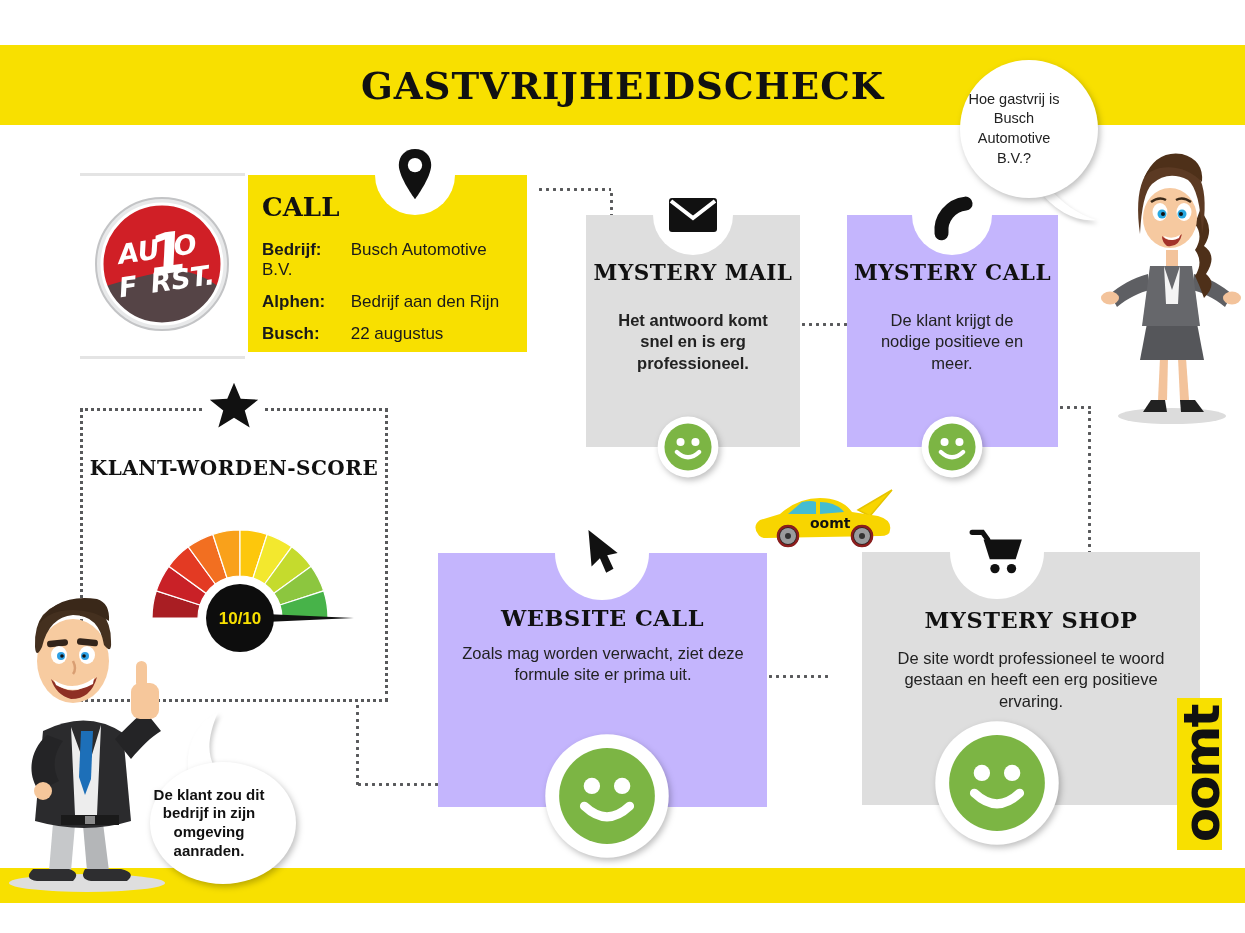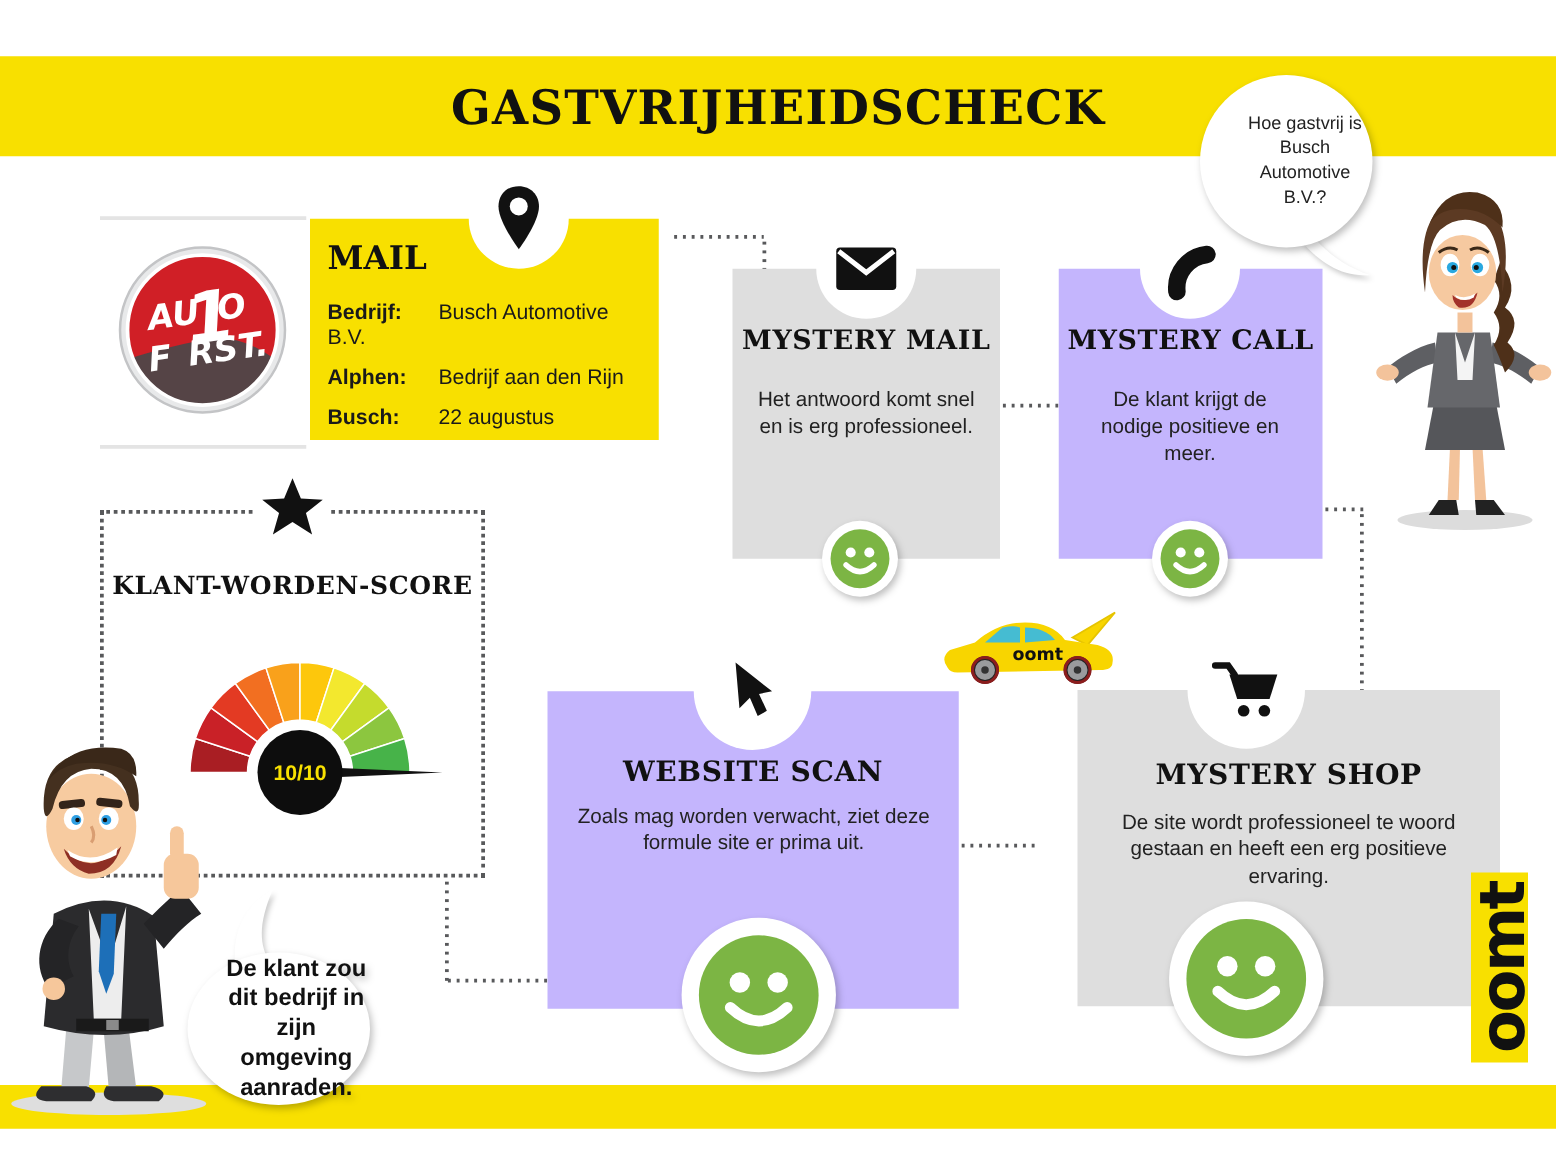--- a/index.html
+++ b/index.html
@@ -33,21 +33,21 @@
   .field{margin-bottom:12px;font-size:17px;color:#1a1a1a;}
   .field .lbl{display:inline-block;width:84px;font-weight:700;}
   
   .score-box{left:80px;top:408px;width:308px;height:294px;border:3px dotted #58595B;box-sizing:border-box;}
   .score-title{left:80px;top:456px;width:308px;text-align:center;font-size:20px;letter-spacing:.5px;}
   .star-wrap{left:204px;top:380px;width:60px;height:52px;background:#fff;display:flex;align-items:center;justify-content:center;z-index:3;}
   
   .smiley{position:absolute;filter:drop-shadow(2px 3px 3px rgba(0,0,0,.25));}
   
   .bubble{position:absolute;background:#fff;border-radius:50%;z-index:8;
-          display:flex;align-items:center;justify-content:flex-end;text-align:center;
+          display:flex;align-items:center;justify-content:flex-start;text-align:center;
           filter:drop-shadow(2px 3px 3px rgba(0,0,0,.25));}
   .bubble-tail{position:absolute;z-index:7;filter:drop-shadow(2px 3px 2px rgba(0,0,0,.2));}
   
   .oomt{left:1160px;top:698px;width:84px;height:152px;z-index:4;}
   .oomt-rot{position:absolute;left:-34px;top:34px;width:152px;height:84px;transform:rotate(-90deg);
             display:flex;align-items:center;justify-content:center;
             font-family:"DejaVu Sans",sans-serif;font-weight:800;font-size:50px;letter-spacing:-2px;color:#111;
             background:linear-gradient(to bottom,transparent 20%,#F8E000 20%,#F8E000 74%,transparent 74%);}
   .z2{z-index:2}.z3{z-index:3}.z4{z-index:4}.z5{z-index:5}
 </style>
@@ -84,39 +84,39 @@
         <text x="58" y="78" font-size="56">1</text>
       </g>
     </svg>
   </div>
   <div class="abs check-card z3"></div>
   <div class="abs notch z4" style="left:375px;top:135px;width:80px;height:80px;"></div>
   <svg class="abs z4" style="left:397px;top:146px;" width="36" height="58" viewBox="0 0 40 62">
     <path d="M20 2 C9 2 2 10 2 20 C2 34 20 58 20 58 C20 58 38 34 38 20 C38 10 31 2 20 2 Z" fill="#111"></path>
     <circle cx="20" cy="20" r="8" fill="#fff"></circle>
   </svg>
-  <div class="abs slab check-title z4">MAIL</div>
+  <div class="abs slab check-title z4">CALL</div>
   <div class="abs check-fields z4">
     <div class="field">
       <span class="lbl">Bedrijf:</span>
       <span>Busch Automotive B.V.</span>
     </div>
     <div class="field">
       <span class="lbl">Alphen:</span>
       <span>Bedrijf aan den Rijn</span>
     </div>
     <div class="field">
       <span class="lbl">Busch:</span>
       <span>22 augustus</span>
     </div>
   </div>
 
   <div class="card gray z3" style="left:586px;top:215px;width:214px;height:232px;">
     <div class="card-title slab" style="top:45px;">MYSTERY MAIL</div>
-    <div class="card-text body-text" style="left:17px;top:95px;width:180px;">Het antwoord komt snel en is erg professioneel.</div>
+    <div class="card-text body-text" style="left:17px;top:95px;width:180px;font-weight:bold;">Het antwoord komt snel en is erg professioneel.</div>
   </div>
   <div class="abs notch z4" style="left:653px;top:175px;width:80px;height:80px;"></div>
   <svg class="abs z4" style="left:668px;top:197px;" width="50" height="36" viewBox="0 0 50 36">
     <rect x="1" y="1" width="48" height="34" rx="3" fill="#111"></rect>
     <polyline points="3,4 25,21 47,4" fill="none" stroke="#fff" stroke-width="4"></polyline>
   </svg>
   <div class="smiley z4" style="left:657px;top:416px;">
     <svg width="62" height="62" viewBox="0 0 100 100">
       <circle cx="50" cy="50" r="49" fill="#fff"></circle>
       <circle cx="50" cy="50" r="38" fill="#7CB544"></circle>
@@ -163,21 +163,21 @@
         <path d="M 146.72510220173763 18.806504495004617 A 88 88 0 0 1 166.19349550499538 38.274897798262366 L 128.9787137637478 65.31301940371613 A 42 42 0 0 0 119.68698059628387 56.02128623625221 Z" fill="#C5DB2D" stroke="#fff" stroke-width="1.2"></path>
         <path d="M 166.19349550499538 38.274897798262366 A 88 88 0 0 1 178.69297343397352 62.80650449500463 L 134.94437368439645 77.02128623625221 A 42 42 0 0 0 128.9787137637478 65.31301940371613 Z" fill="#8CC63F" stroke="#fff" stroke-width="1.2"></path>
         <path d="M 178.69297343397352 62.80650449500463 A 88 88 0 0 1 183 90 L 137 90 A 42 42 0 0 0 134.94437368439645 77.02128623625221 Z" fill="#47B349" stroke="#fff" stroke-width="1.2"></path>
       </g>
     <polygon points="95,85 209,90 95,95" fill="#111"></polygon>
     <circle cx="95" cy="90" r="34" fill="#0D0D0D"></circle>
     <text x="95" y="96" text-anchor="middle" font-family="Liberation Sans" font-weight="700" font-size="17" fill="#F8E000">10/10</text>
   </svg>
 
   <div class="card yellow z3" style="left:438px;top:553px;width:329px;height:254px;">
-    <div class="card-title slab" style="top:52px;font-size:22.5px;">WEBSITE SCAN</div>
+    <div class="card-title slab" style="top:52px;font-size:22.5px;">WEBSITE CALL</div>
     <div class="card-text body-text" style="left:20px;top:90px;width:290px;">Zoals mag worden verwacht, ziet deze formule site er prima uit.</div>
   </div>
   <div class="abs notch z4" style="left:555px;top:506px;width:94px;height:94px;"></div>
   <svg class="abs z4" style="left:580px;top:528px;" width="44" height="48" viewBox="0 0 38 46">
     <path d="M6 2 L9 37 L17 29 L23 43 L30 39 L24 26 L34 24 Z" fill="#111"></path>
   </svg>
   <div class="smiley z4" style="left:544px;top:733px;">
     <svg width="126" height="126" viewBox="0 0 100 100">
       <circle cx="50" cy="50" r="49" fill="#fff"></circle>
       <circle cx="50" cy="50" r="38" fill="#7CB544"></circle>
@@ -290,20 +290,20 @@
       <circle cx="79" cy="73" r="1.8" fill="#111"></circle>
     <path d="M68 78 q4 8 0 13" stroke="#D99E72" stroke-width="2.5" fill="none"></path>
     <path d="M46 96 Q68 120 92 94 Q86 116 66 116 Q51 112 46 96 Z" fill="#8E2F24"></path>
     <path d="M49 97 Q68 110 89 95 L88 101 Q68 112 51 102 Z" fill="#fff"></path>
   </svg>
 
   <svg class="bubble-tail" style="left:178px;top:712px;" width="46" height="58" viewBox="0 0 46 58">
     <path d="M10 58 C 8 30 20 12 40 0 C 30 24 28 42 38 58 Z" fill="#fff"></path>
   </svg>
   <div class="bubble" style="left:150px;top:762px;width:146px;height:122px;border-radius:50%;">
-    <div style="width:118px;font-size:19px;font-weight:700;line-height:1.25;color:#111;">De klant zou dit bedrijf in zijn omgeving aanraden.</div>
+    <div style="width:118px;font-size:15px;font-weight:700;line-height:1.25;color:#111;">De klant zou dit bedrijf in zijn omgeving aanraden.</div>
   </div>
 
   <div class="abs oomt">
     <div class="oomt-rot">oomt</div>
   </div>
 
 </div>
 
 </body></html>

